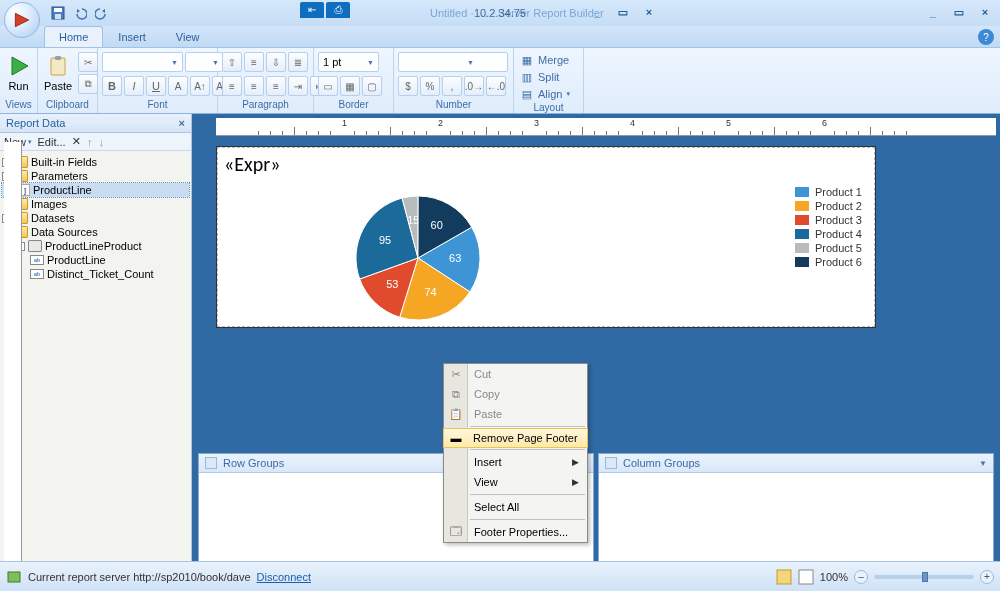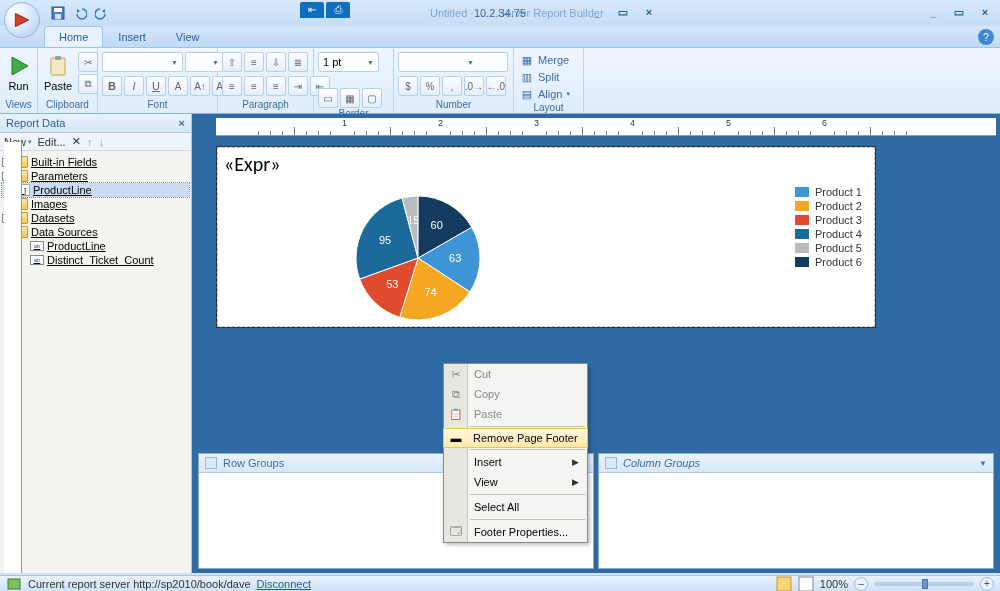--- a/index.html
+++ b/index.html
@@ -40,21 +40,21 @@
 .layout-row { display:flex; align-items:center; gap:4px; color:#3d6da5; padding:1px 2px;}
 .layout-row .ico-sm{width:14px;height:14px;display:flex;align-items:center;justify-content:center;}
 
 
 .main { position:absolute; top:114px; left:0; right:0; bottom:18px; display:flex;border-radius:29px; }
 .report-data { width:192px; background:#f3f3f0; border-right:1px solid #b0c6e0; display:flex;flex-direction:column;}
 .rd-header { background:linear-gradient(#e9f2fc,#d5e5f7); border-bottom:1px solid #b0c6e0; padding:3px 6px; color:#2a5f9e; display:flex; justify-content:space-between; align-items:center;}
 .rd-header .close-x{color:#486fa3;font-weight:bold;cursor:pointer;}
 .rd-toolbar { background:#eef4fb; border-bottom:1px solid #cad9ec; padding:2px 4px; display:flex; gap:6px; align-items:center; color:#333;}
 .rd-toolbar span{display:inline-flex;align-items:center;gap:2px;}
-.tree { padding:4px 2px;text-decoration:underline; }
+.tree { padding:4px 2px; }
 .tree-item { display:flex; align-items:center; gap:3px; padding:1px 2px 1px 0; white-space:nowrap;}
 .tree-item.d1{padding-left:14px;} .tree-item.d2{padding-left:28px;}
 .expander{width:9px;height:9px;border:1px solid #888;display:inline-flex;align-items:center;justify-content:center;font-size:8px;line-height:1;color:#333;background:#fff;}
 .folder{width:14px;height:12px;background:linear-gradient(#ffe9a8,#f4c753);border:1px solid #c99a2a;border-radius:1px;}
 .ds-icon{width:14px;height:12px;background:#e8e8e8;border:1px solid #888;border-radius:1px;}
 .field-icon{width:14px;height:10px;background:#fff;border:1px solid #888;font-size:6px;display:flex;align-items:center;justify-content:center;color:#1565c0;}
 .param-icon{width:14px;height:12px;background:#fff;border:1px solid #aaa;display:flex;align-items:center;justify-content:center;font-size:7px;}
 .sel { background:#c9dcf2; outline:1px dotted #6a93c5;}
 
 
@@ -85,21 +85,21 @@
 .ctx { position:absolute; left:443px; top:363px; width:145px; background:#f4f4f2; border:1px solid #8a8a86; box-shadow:2px 2px 4px rgba(0,0,0,.25); z-index:50;}
 .ctx-gutter { position:absolute; left:0; top:0; bottom:0; width:24px; background:#e7e7e0; border-right:1px solid #c9c9c0;}
 .ctx-item { position:relative; padding:4px 8px 4px 30px; color:#888; display:flex; justify-content:space-between; align-items:center;}
 .ctx-item.enabled { color:#000;}
 .ctx-item.hover { background:linear-gradient(#fff7df,#ffe9a8); border:1px solid #e6c457; margin:-1px; padding:3px 7px 3px 29px; color:#000;}
 .ctx-sep { height:1px; background:#c2c2b8; margin:2px 2px 2px 26px;}
 .ctx-ico { position:absolute; left:4px; width:16px; height:16px; display:flex;align-items:center;justify-content:center;}
 .sub-arrow{font-size:9px;color:#333;}
 
 
-.status { position:absolute; left:0; right:0; bottom:0; height:16px; background:linear-gradient(#e9f2fc,#cfe2f7); border-top:1px solid #a8c4e3; display:flex; align-items:center; padding:0 6px; gap:6px; color:#333;}
+.status { position:absolute; left:0; right:0; bottom:0; height:30px; background:linear-gradient(#e9f2fc,#cfe2f7); border-top:1px solid #a8c4e3; display:flex; align-items:center; padding:0 6px; gap:6px; color:#333;}
 .status a{color:#1a5dab; text-decoration:underline;}
 .status-right { margin-left:auto; display:flex; align-items:center; gap:6px;}
 .zoom-track{width:100px;height:4px;background:#b9d0ea;border-radius:2px;position:relative;}
 .zoom-thumb{position:absolute;left:48px;top:-3px;width:6px;height:10px;background:#6c94c4;border:1px solid #4d75a5;}
 .zoom-btn{width:14px;height:14px;border:1px solid #9cb9db;border-radius:50%;display:flex;align-items:center;justify-content:center;background:#eaf3fd;font-size:10px;color:#456;}
 .status-ico{width:16px;height:16px;}
 
 
 .pie-wrap{position:absolute; left:110px; top:40px;}
 
@@ -235,21 +235,21 @@
         <div class="small-btn">≡</div>
         <div class="small-btn">≡</div>
         <div class="small-btn">≡</div>
         <div class="small-btn">⇥</div>
         <div class="small-btn">⇤</div>
       </div>
     </div>
     <div class="group-label">Paragraph</div>
   </div>
   <div class="group" style="width:80px;">
-    <div class="group-body stack" style="gap:16px;">
+    <div class="group-body stack" style="gap:4px;">
       <div class="combo">
           <input style="width: 40px;" value="1 pt">
           <span class="dd-arrow">▼</span>
         </div>
       <div class="small-row">
         <div class="small-btn">▭</div>
         <div class="small-btn">▦</div>
         <div class="small-btn">▢</div>
       </div>
     </div>
@@ -330,20 +330,25 @@
         </div>
       <div class="tree-item">
           <span class="expander">-</span>
           <span class="folder"></span>
           <span>Datasets</span>
         </div>
       <div class="tree-item">
           <span style="width:9px;"></span>
           <span class="folder"></span>
           <span>Data Sources</span>
+        </div>
+      <div class="tree-item d1">
+          <span class="expander">-</span>
+          <span class="ds-icon"></span>
+          <span>ProductLineProduct</span>
         </div>
       <div class="tree-item d2">
           <span class="field-icon">ab</span>
           <span>ProductLine</span>
         </div>
       <div class="tree-item d2">
           <span class="field-icon">ab</span>
           <span>Distinct_Ticket_Count</span>
         </div>
     </div>
@@ -478,21 +483,21 @@
     <div class="groups-row">
       <div class="group-pane">
         <div class="gp-head">
             <span class="sq"></span>
             <span>Row Groups</span>
           </div>
         <div class="gp-body"></div>
       </div>
       <div class="group-pane">
         <div class="gp-head gp-right-head">
-            <span style="display:flex;gap:6px;align-items:flex-start;font-style:italic;">
+            <span style="display:flex;gap:6px;align-items:flex-start;">
               <span class="sq"></span>
               <span>Column Groups</span>
             </span>
             <span class="caret-down">▼</span>
           </div>
         <div class="gp-body"></div>
       </div>
     </div>
   </div>
 </div>

